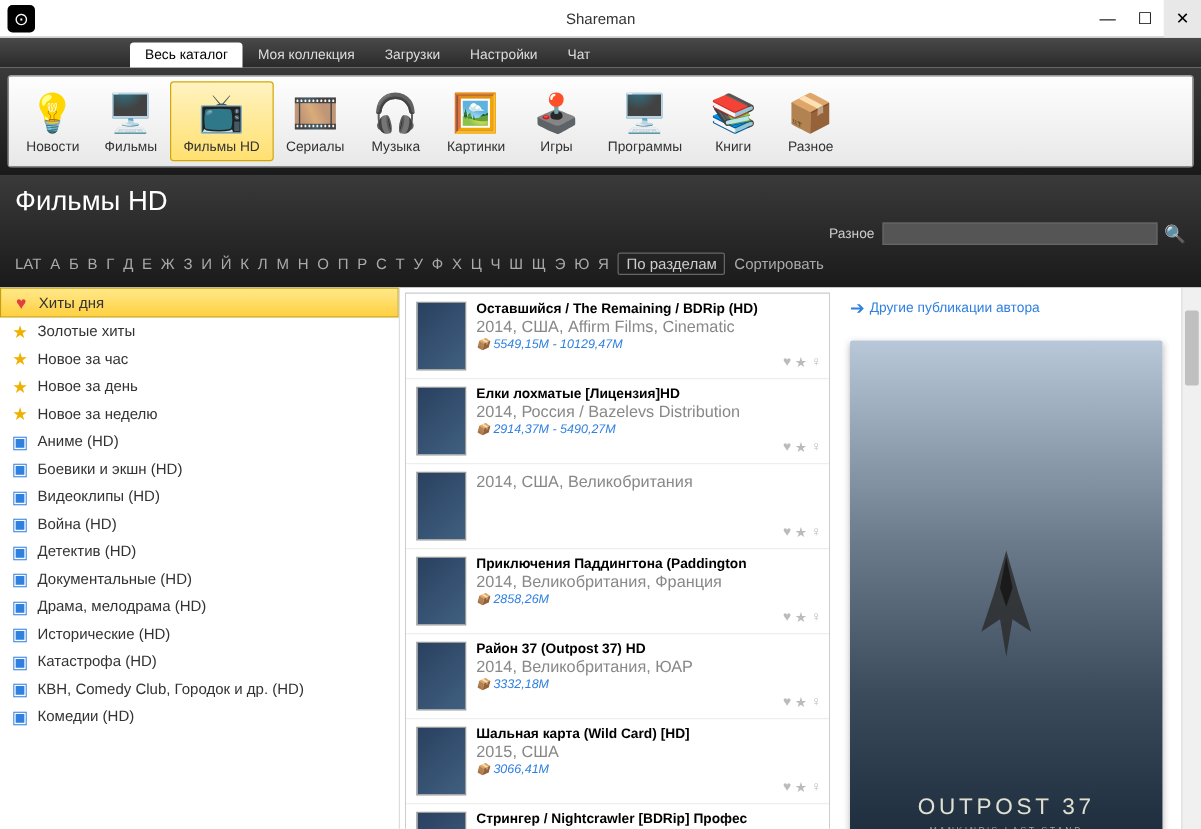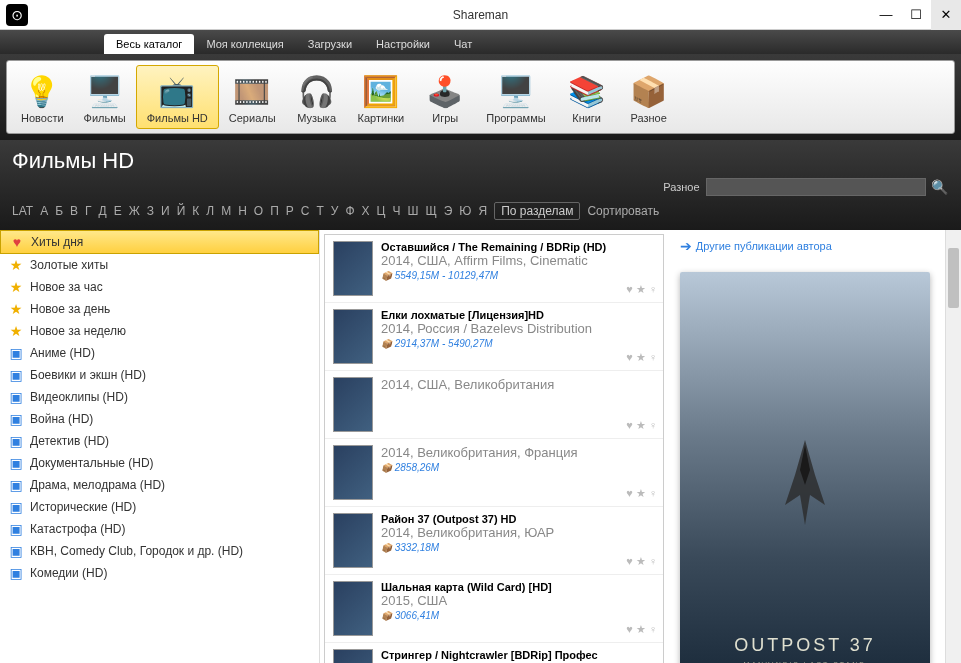--- a/index.html
+++ b/index.html
@@ -305,20 +305,21 @@
     </div>
     <div class="movie-icons">
       <span>♥</span>
       <span>★</span>
       <span>♀</span>
     </div>
       </div>
       <div class="movie-item">
     <div class="movie-thumb"></div>
     <div class="movie-info">
+      <div class="movie-title">Приключения Паддингтона (Paddington</div>
       <div class="movie-meta">2014, Великобритания, Франция</div>
       <div class="movie-stats">2858,26M</div>
     </div>
     <div class="movie-icons">
       <span>♥</span>
       <span>★</span>
       <span>♀</span>
     </div>
       </div>
       <div class="movie-item">

